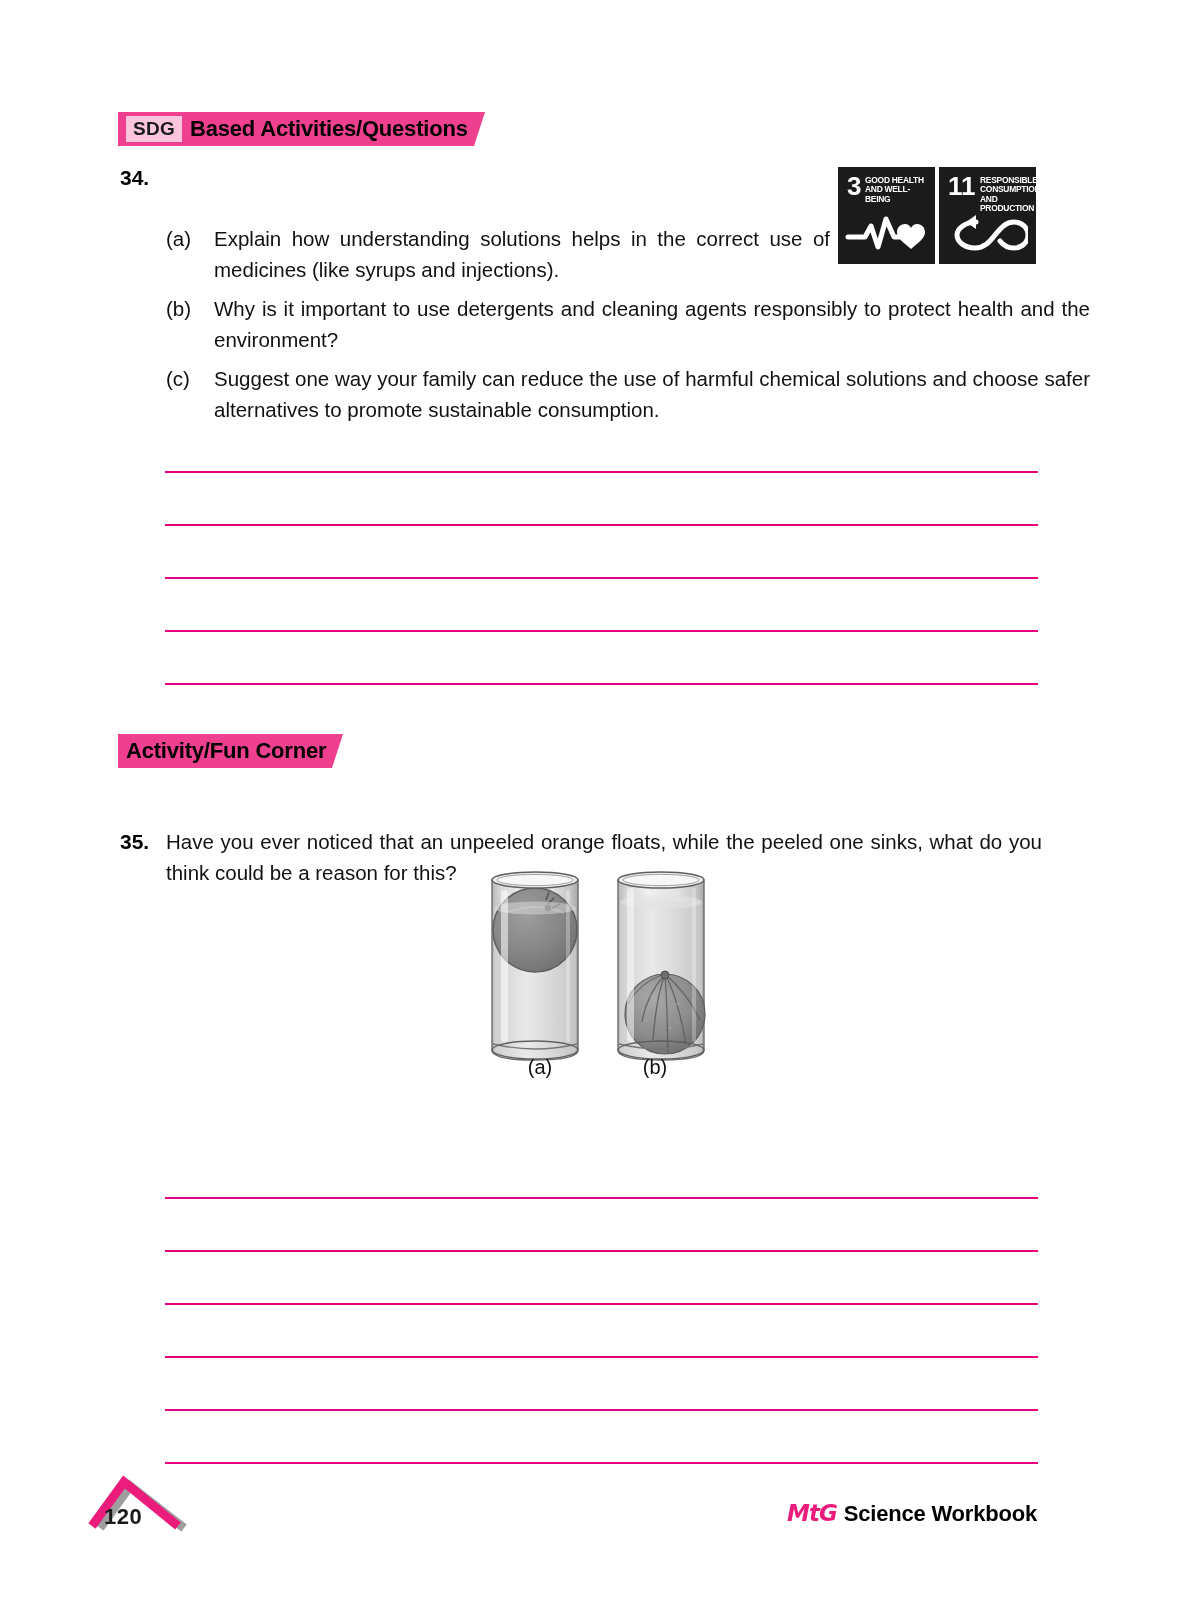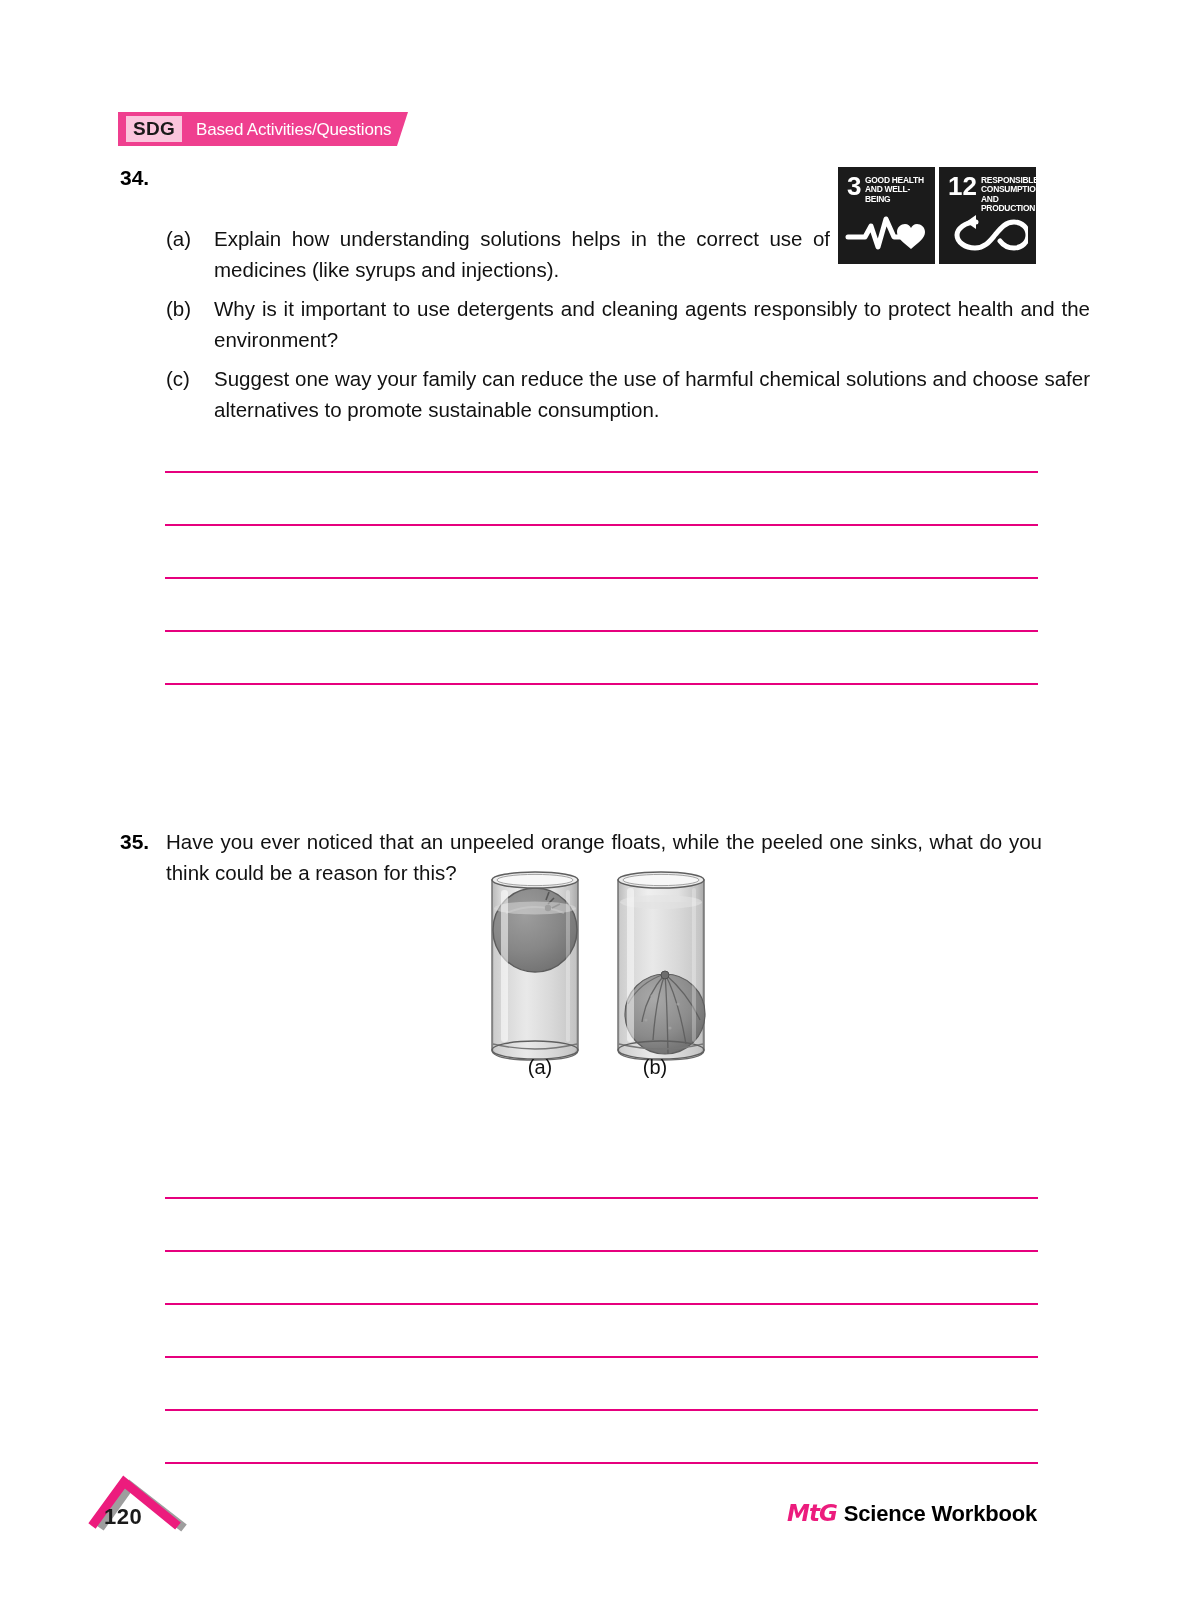--- a/index.html
+++ b/index.html
@@ -33,35 +33,35 @@
     content: "";
     position: absolute;
     right: -11px;
     top: 0;
     width: 0;
     height: 0;
     border-top: 34px solid #ef3f8f;
     border-right: 11px solid transparent;
   }
   .banner-title {
-    color: #ffffff;
-    font-size: 17px;
-    font-weight: normal;
+    color: #000000;
+    font-size: 22px;
+    font-weight: bold;
     letter-spacing: -0.2px;
     line-height: 1;
     white-space: nowrap;
   }
   .sdg-chip {
     background: #fbc5dd;
     color: #1a1a1a;
     font-size: 19px;
     font-weight: bold;
     padding: 3px 7px 4px 7px;
     line-height: 1;
-    margin-right: 14px;
+    margin-right: 8px;
     letter-spacing: 0.3px;
   }
 
   #banner-sdg { left: 118px; top: 112px; }
   #banner-activity { left: 118px; top: 734px; }
 
   
   .qblock {
     position: absolute;
     display: flex;
@@ -262,21 +262,21 @@
         <svg width="84" height="42" viewBox="0 0 84 42">
           <path d="M3 24 L20 24 L26 13 L33 34 L41 6 L49 24 L55 24" fill="none" stroke="#ffffff" stroke-width="5" stroke-linecap="round" stroke-linejoin="round"></path>
           <path d="M66 36 C58 29 52 25 52 19 C52 14 56 11 60 11 C63 11 65 13 66 15
                    C67 13 69 11 72 11 C76 11 80 14 80 19 C80 25 74 29 66 36 Z" fill="#ffffff"></path>
         </svg>
       </div>
     </div>
 
     <div class="sdg-goal">
       <div class="goal-head">
-        <span class="goal-num">12</span>
+        <span class="goal-num">11</span>
         <span class="goal-name">
           <span>RESPONSIBLE</span><br>
           <span>CONSUMPTION</span><br>
           <span>AND PRODUCTION</span>
         </span>
       </div>
       <div class="goal-art">
         <svg width="80" height="40" viewBox="0 0 80 40">
           <path d="M28 8 C17 8 9 15 9 21 C9 28 17 34 27 34 C37 34 42 27 47 21
                    C52 15 57 8 66 8 C74 8 80 14 80 21 C80 28 74 34 66 34 C60 34 55 31 52 27" fill="none" stroke="#ffffff" stroke-width="5" stroke-linecap="round"></path>
@@ -307,20 +307,23 @@
   </div>
 
   <div id="answer-lines-1">
       <div class="rule" style="top: 471px;"></div>
       <div class="rule" style="top: 524px;"></div>
       <div class="rule" style="top: 577px;"></div>
       <div class="rule" style="top: 630px;"></div>
       <div class="rule" style="top: 683px;"></div>
     </div>
 
+  <div class="banner" id="banner-activity">
+    <span class="banner-title">Activity/Fun Corner</span>
+  </div>
 
   <div class="qblock" style="left:120px; top:827px; width:960px;">
     <span class="qnum">35.</span>
     <div class="qbody just" style="width:876px;">Have you ever noticed that an unpeeled orange floats, while the peeled one sinks, what do you think could be a reason for this?</div>
   </div>
 
   <div class="figure">
 
     <div class="glass left">
       <svg width="98" height="196" viewBox="0 0 98 196">

